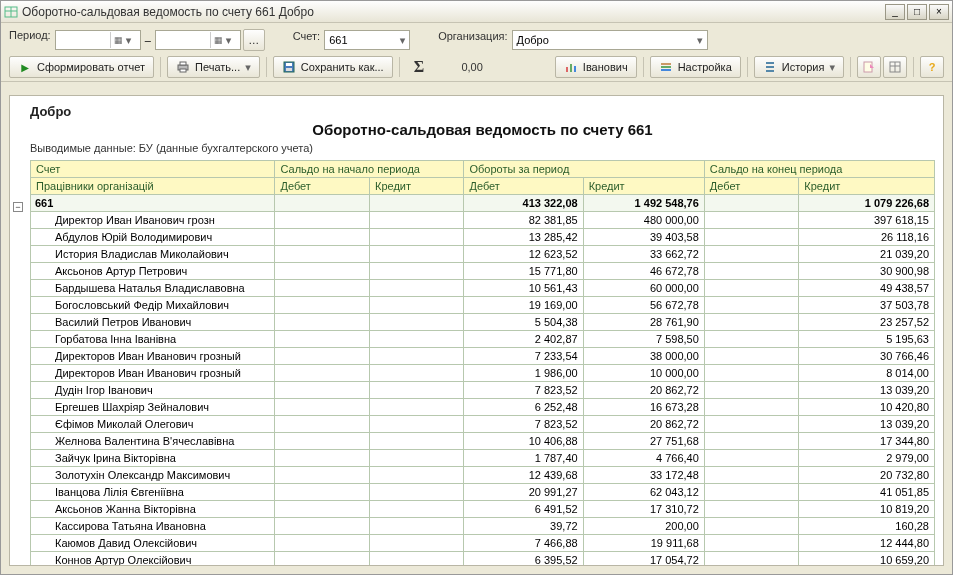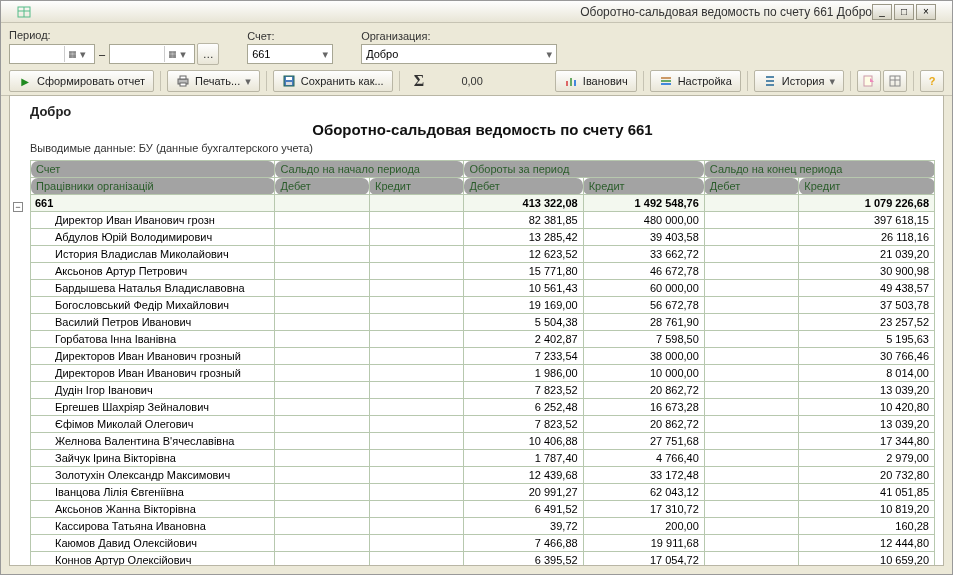--- a/index.html
+++ b/index.html
@@ -13,22 +13,21 @@
     overflow: hidden;
     position: relative;
     border: 1px solid #999;
   }
   .titlebar {
     background: linear-gradient(#fefefe,#e8e5d6);
     border-bottom: 1px solid #c6c3b3;
     height: 22px;
     display: flex;
     align-items: center;
-    padding: 0 16px;
-    text-align: right;
+    padding: 0 3px;
   }
   .titlebar .ico {
     width: 14px; height: 14px; margin-right:4px;
     display:inline-flex;align-items:center;justify-content:center;
     color:#4a6;font-weight:bold;font-size:10px;
   }
   .titlebar .t { flex:1; font-size:12px; color:#333; }
   .winbtns { display:flex; gap:2px; }
   .winbtn {
     width:20px;height:16px;border:1px solid #9a9786;
@@ -43,21 +42,21 @@
     display:inline-flex;align-items:center;padding:0 2px;
   }
   .datefield .cal { width:16px;height:16px;border-left:1px solid #ccc;display:flex;align-items:center;justify-content:center;font-size:9px;color:#666; }
   .datefield .dd { width:12px;color:#666; }
   .datefield .inp { flex:1; }
   .dash { margin:0 4px; }
   .acctfield { background:#fff;border:1px solid #a8a794;height:20px;width:86px;display:inline-flex;align-items:center;padding:0 4px;}
   .acctfield .dd { color:#666; }
   .orgfield { background:#fff;border:1px solid #a8a794;height:20px;width:196px;display:inline-flex;align-items:center;padding:0 4px;}
   .orgfield .dd { color:#666; }
-  .col { display:flex;flex-direction:column; margin-right:24px;}
+  .col { display:flex;flex-direction:row; margin-right:24px;}
   .col .lbl { margin-bottom:2px; }
 
   .toolbar {
     display:flex; align-items:center; padding:3px 8px;
     border-bottom:1px solid #c6c3b3;
     background:#ece9d8;
     gap:2px;
   }
   .btn {
     height:22px;border:1px solid #b9b6a5;
@@ -81,21 +80,21 @@
   .rhead1 { font-weight:bold;font-size:13px;color:#222;margin:2px 0 2px 0; }
   .rhead2 { font-weight:bold;font-size:15px;color:#111;margin:0 0 4px 0;text-align:center; }
   .rhead3 { font-size:11px;color:#333;margin:0 0 6px 0; }
 
   table.grid { border-collapse:collapse; width:100%; }
   table.grid th, table.grid td {
     border:1px solid #b7c8ae; padding:2px 5px; font-size:11px;
     text-align:left; white-space:nowrap;
   }
   table.grid th {
-    background:#a3a3a3; font-weight:normal; color:#2b5d2b;border-radius:7px;
+    background:#fef9c3; font-weight:normal; color:#2b5d2b;
   }
   table.grid th.top { font-weight:normal; }
   table.grid td.num { text-align:right; }
   table.grid tr.total td { font-weight:bold; background:#f3f8ef; }
   table.grid td.name { max-width:230px; white-space:normal; padding-left:24px;}
   table.grid td.acct { padding-left:4px; }
 
   .tree-col {
     position:absolute; left:0; top:6px; width:18px;
   }

